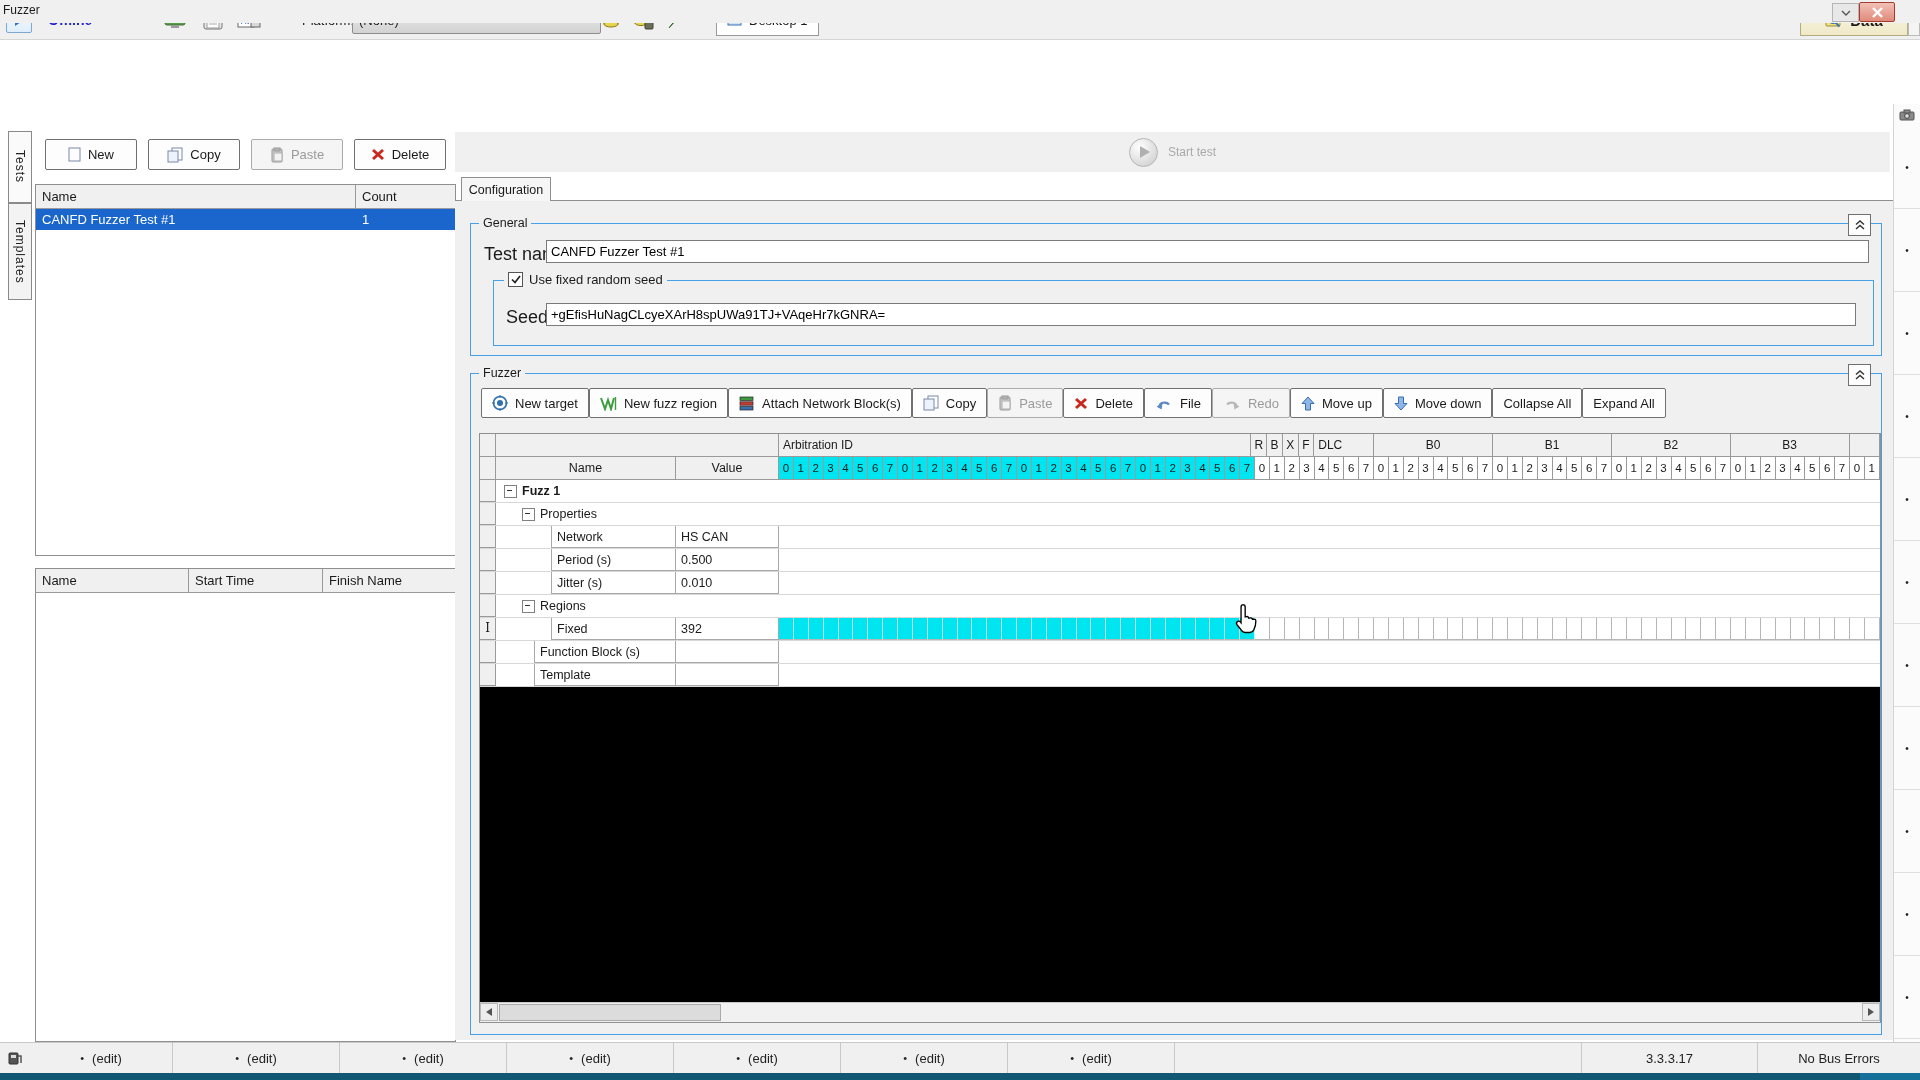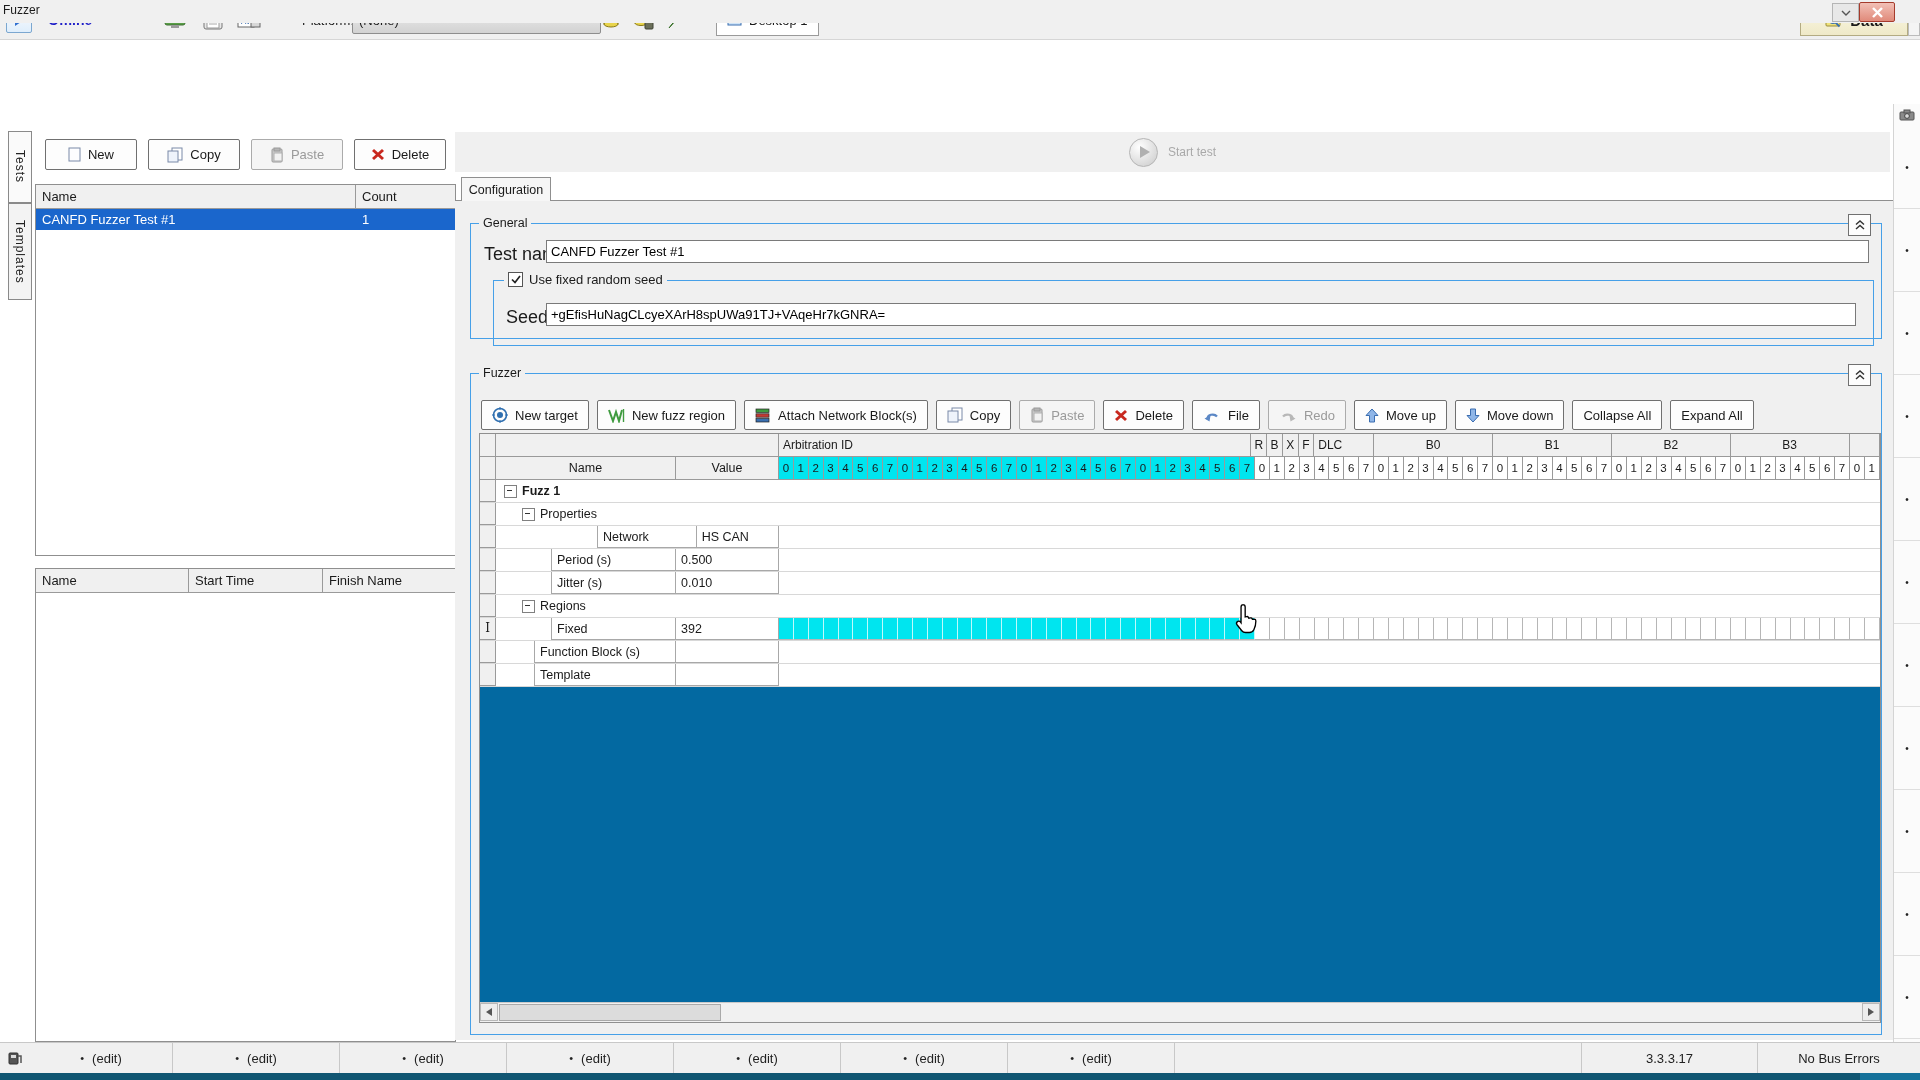--- a/index.html
+++ b/index.html
@@ -67,24 +67,24 @@
   .groupbox{position:absolute;border:1px solid #46a0e8;box-sizing:border-box}
   .group-label{position:absolute;top:-8px;left:8px;background:#f0f0f0;padding:0 4px;font-size:12.5px}
   .chevbtn{position:absolute;top:-10px;width:21px;height:20px;background:#fdfdfd;border:1px solid #707070;
       display:flex;align-items:center;justify-content:center}
   .field-label{position:absolute;font-size:18px}
   .field{position:absolute;height:23px;background:#fff;border:1px solid #7a7a7a;font-size:13px;
       font-family:"Liberation Sans",sans-serif;padding:0 4px;box-sizing:border-box}
   #seed-check{position:absolute;left:10px;top:-9px;background:#f0f0f0;padding:0 4px;display:flex;align-items:center;gap:6px;font-size:13px}
   .checkbox{width:13px;height:13px;background:#fff;border:1px solid #555;display:flex;align-items:center;justify-content:center}
   
-  #fuzz-toolbar{position:absolute;left:10px;top:26px;display:flex;gap:8px}
+  #fuzz-toolbar{position:absolute;left:10px;top:14px;display:flex;}
   .fbtn{height:28px}
   
-  #grid-canvas{position:absolute;left:8px;top:59px;width:1400px;height:588px;background:#0369a1;border:1px solid #8f8f8f;overflow:hidden}
+  #grid-canvas{position:absolute;left:8px;top:59px;width:1400px;height:588px;background:#000000;border:1px solid #8f8f8f;overflow:hidden}
   .grid-row{display:flex;height:23px;box-sizing:border-box}
   .gutter{width:16px;flex:none;background:#f0f0f0;border-right:1px solid #9a9a9a;border-bottom:1px solid #9a9a9a;
       box-sizing:border-box;text-align:center;font-family:"DejaVu Serif",serif;font-size:12px;line-height:20px}
   .hcell{background:#f0f0f0;border-right:1px solid #9a9a9a;border-bottom:1px solid #9a9a9a;box-sizing:border-box;
       font-size:12.5px;display:flex;align-items:center}
   .wname{width:180px;flex:none}
   .wval{width:103px;flex:none}
   .wspan{width:283px;flex:none}
   .bits{flex:1;display:flex}
   .hgroup{border-right:1px solid #9a9a9a;border-bottom:1px solid #9a9a9a;box-sizing:border-box;background:#f0f0f0;
@@ -335,21 +335,21 @@
   <div id="start-circle">
       <div class="tri"></div>
     </div>
   <span id="start-label">Start test</span>
 </div>
 <div class="abs" id="config-tab">
   <span>Configuration</span>
 </div>
 <div class="abs" id="config-content">
 
-  <div class="groupbox" style="left:15px;top:22px;width:1412px;height:116px">
+  <div class="groupbox" style="left:15px;top:22px;width:1412px;height:133px">
     <span class="group-label">General</span>
     <div class="chevbtn" style="right:10px">
       <svg width="12" height="10">
           <polyline points="2,4.5 6,1 10,4.5" fill="none" stroke="#333" stroke-width="1.4"></polyline>
           <polyline points="2,9 6,5.5 10,9" fill="none" stroke="#333" stroke-width="1.4"></polyline>
         </svg>
     </div>
     <span class="field-label" style="left:13px;top:20px">Test name</span>
     <input class="field" style="left: 75px; top: 16px; width: 1323px;" value="CANFD Fuzzer Test #1">
     <div class="groupbox" style="left:22px;top:56px;width:1381px;height:66px;border-color:#46a0e8">
@@ -611,21 +611,21 @@
             <div class="tree-content" style="padding-left: 26px;">
               <div class="expander"></div>
               <span class="tname">Properties</span>
             </div>
             <div class="bits"></div>
           </div>
           <div class="grid-row tree-row">
             <div class="gutter" style="background: rgb(240, 240, 240);"></div>
             <div class="tree-content">
               <div style="width: 55px; flex: 0 0 auto;"></div>
-              <div class="cellbox" style="width: 125px; margin-left: 46px;">
+              <div class="cellbox" style="width: 125px;">
                 <span class="tname">Network</span>
               </div>
               <div class="cellbox" style="width: 103px; border-left: none;">
                 <span class="tname">HS CAN</span>
               </div>
             </div>
             <div class="bits"></div>
           </div>
           <div class="grid-row tree-row">
             <div class="gutter" style="background: rgb(240, 240, 240);"></div>

